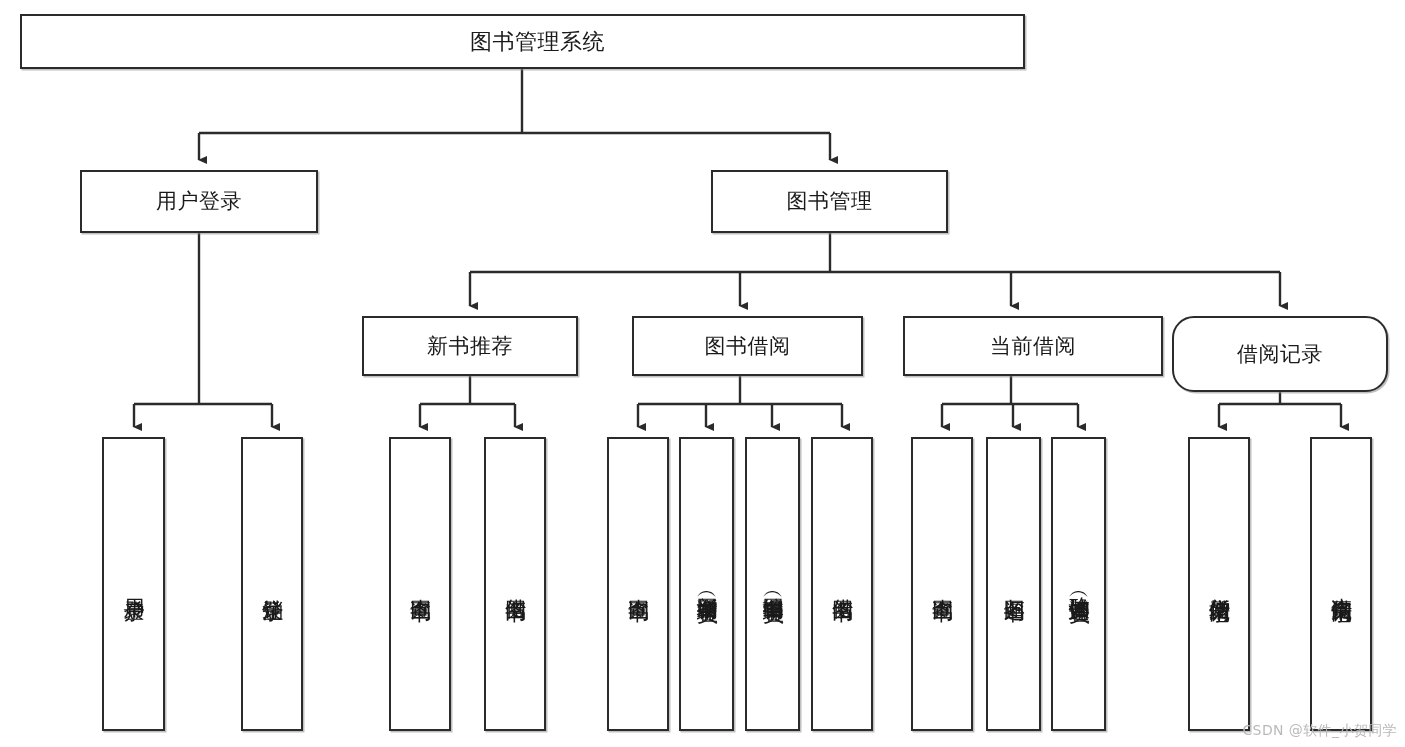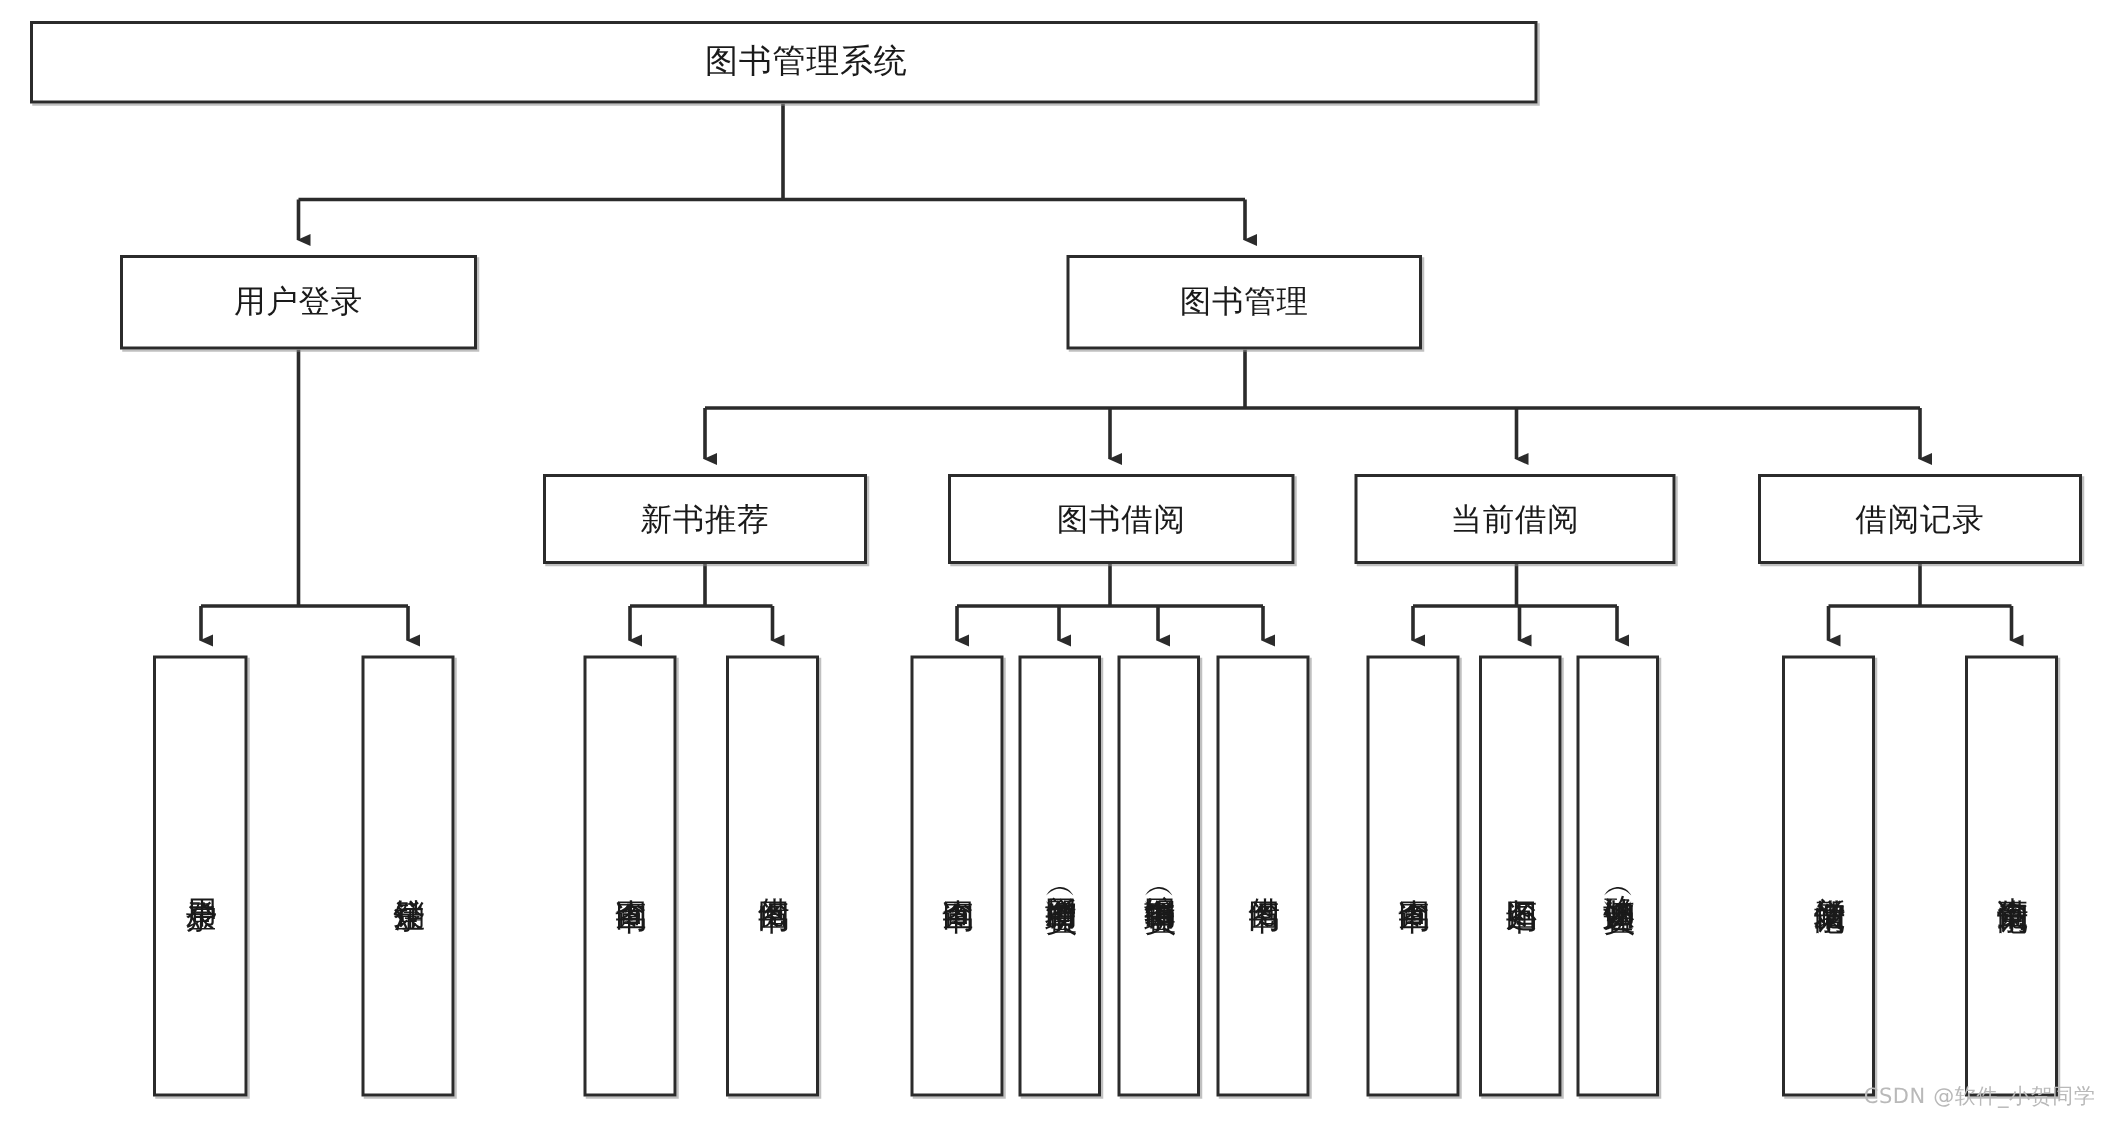--- a/index.html
+++ b/index.html
@@ -135,24 +135,24 @@
   <div class="node horiz" style="left: 711px; top: 170px; width: 237px; height: 63px; justify-content: center;">
     <span>图书管理</span>
   </div>
 
   <div class="node horiz" style="left: 362px; top: 316px; width: 216px; height: 60px;">
     <span>新书推荐</span>
   </div>
   <div class="node horiz" style="left: 632px; top: 316px; width: 231px; height: 60px;">
     <span>图书借阅</span>
   </div>
-  <div class="node horiz" style="left: 903px; top: 316px; width: 214px; height: 60px;">
+  <div class="node horiz" style="left: 903px; top: 316px; width: 260px; height: 60px;">
     <span>当前借阅</span>
   </div>
-  <div class="node horiz" style="left: 1172px; top: 316px; width: 216px; height: 60px;">
+  <div class="node horiz" style="left: 1172px; top: 316px; width: 216px; height: 76px; border-radius: 22px;">
     <span>借阅记录</span>
   </div>
 
   <div class="node leaf" style="left: 102px; top: 437px; width: 63px; height: 294px;">
     <span class="vlabel">用户登录</span>
   </div>
   <div class="node leaf" style="left: 241px; top: 437px; width: 62px; height: 294px;">
     <span class="vlabel">注销登录</span>
   </div>
   <div class="node leaf" style="left: 389px; top: 437px; width: 62px; height: 294px;">

